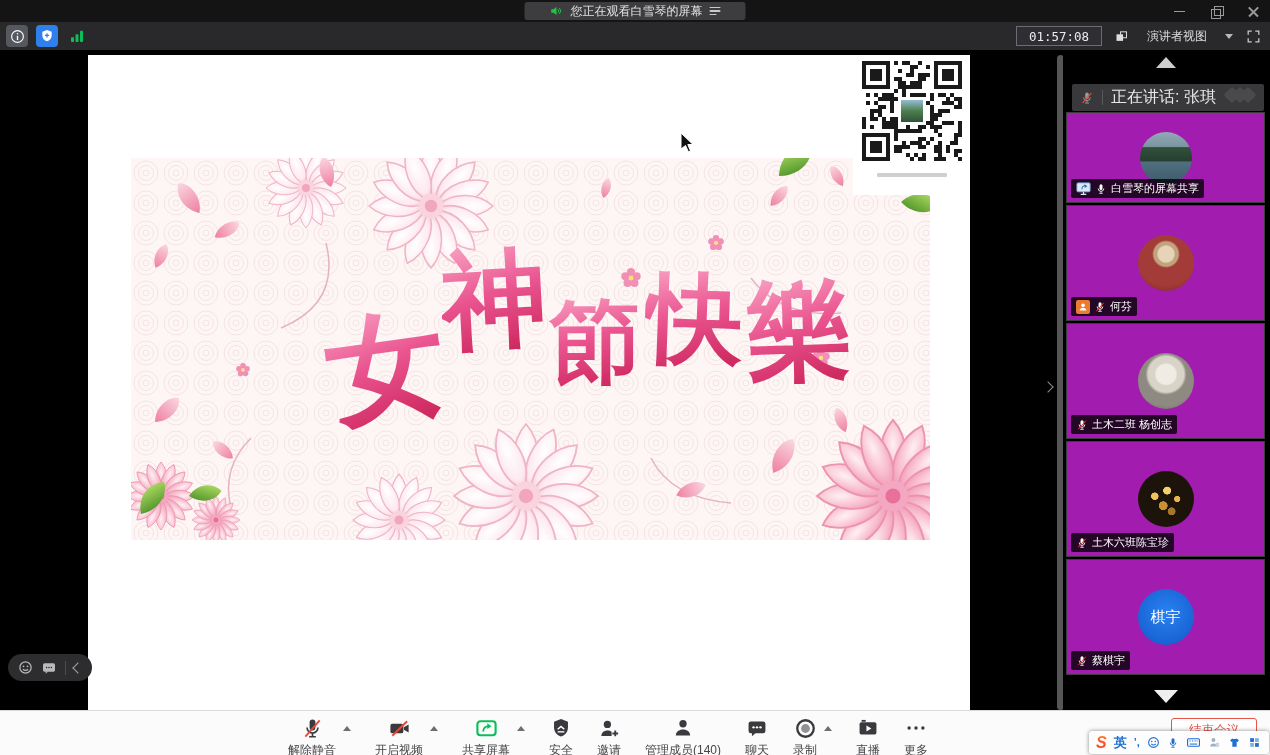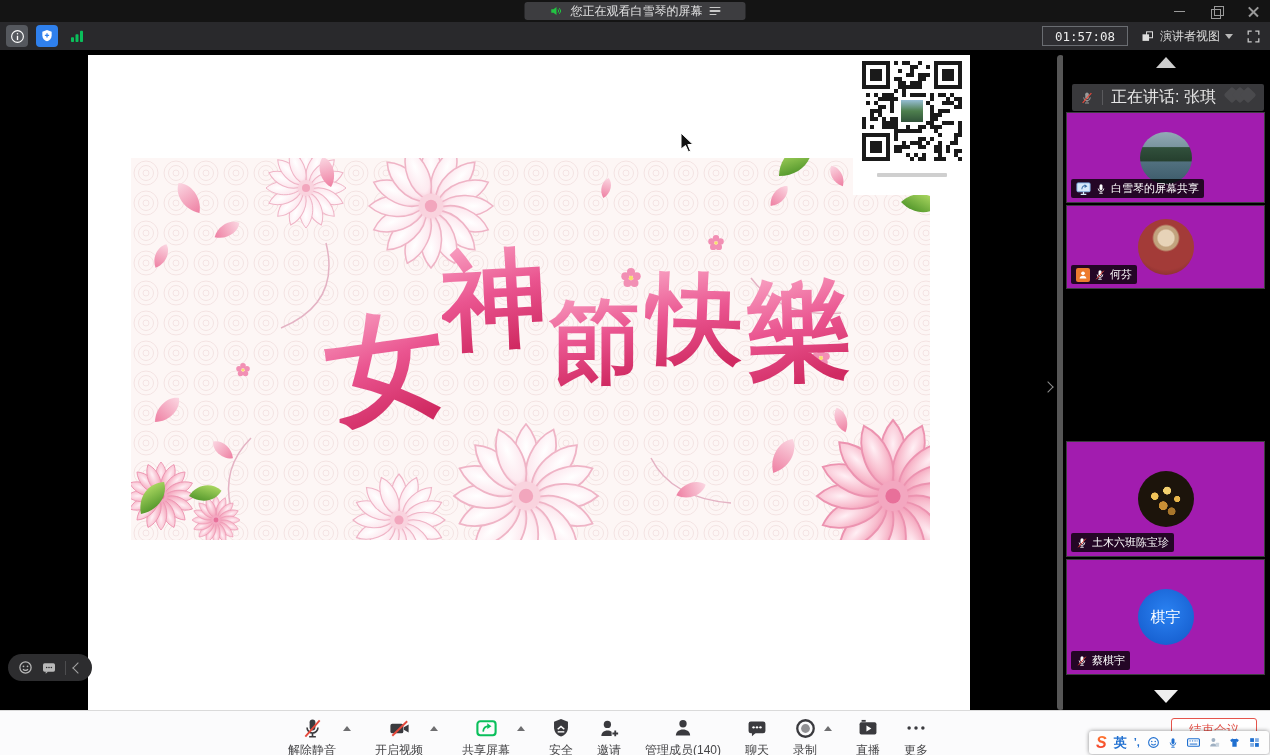--- a/index.html
+++ b/index.html
@@ -24,21 +24,21 @@
   .wc-close::before{transform:rotate(45deg);} .wc-close::after{transform:rotate(-45deg);}
 
   
   .statusbar{position:absolute;left:0;top:22px;width:1270px;height:36px;background:#29292c;border-bottom:1px solid #101010;}
   .sb-left{position:absolute;left:6px;top:3px;display:flex;gap:8px;align-items:center;}
   .sb-ic{width:22px;height:22px;border-radius:4px;display:flex;align-items:center;justify-content:center;cursor:pointer;}
   .sb-info{background:#55585e;} .sb-shield{background:#2f80ed;} .sb-signal{background:transparent;}
   .sb-right{position:absolute;right:8px;top:0;height:28px;display:flex;align-items:center;gap:12px;}
   .timer{min-width:86px;height:20px;border:1px solid #6a6d72;background:#2f2f33;color:#ececec;
       font-family:"DejaVu Sans Mono","Liberation Mono",monospace;font-size:12.5px;display:flex;align-items:center;justify-content:center;padding:0 8px;}
-  .viewsel{display:flex;align-items:center;gap:5px;cursor:pointer;color:#dcdcdc;font-size:12px;}
+  .viewsel{display:flex;align-items:center;gap:18px;cursor:pointer;color:#dcdcdc;font-size:12px;}
   .caret-down{width:0;height:0;border-left:4px solid transparent;border-right:4px solid transparent;border-top:5px solid #b9b9b9;}
   .fsbtn{cursor:pointer;display:flex;align-items:center;}
 
   
   .main{position:absolute;left:0;top:50px;width:1270px;height:660px;background:#000;}
   .shared{position:absolute;left:88px;top:5px;width:882px;height:655px;background:#fff;overflow:hidden;}
 
   .banner{position:absolute;left:43px;top:103px;width:799px;height:382px;background:#fdf6f5;overflow:hidden;}
   .banner-art{position:absolute;left:0;top:0;}
   .banner-text{position:absolute;left:196px;top:108px;display:flex;align-items:center;}
@@ -71,21 +71,21 @@
       border-left:12px solid transparent;border-right:12px solid transparent;border-top:13px solid #efefef;}
   .speakerbar{position:absolute;left:9px;top:34px;width:192px;height:27px;background:#39393c;border-radius:2px;
       display:flex;align-items:center;gap:8px;padding:0 8px;overflow:hidden;}
   .speakerbar .div{width:1px;height:15px;background:#5a5a5d;}
   .speakerbar .txt{font-size:16px;color:#e8e8e8;white-space:nowrap;}
   .wm{position:absolute;right:10px;top:5px;display:flex;}
   .wm i{width:12px;height:12px;background:#4a4a4d;transform:rotate(45deg);display:block;margin-left:-4px;border-radius:2px;}
 
   .tile{position:absolute;left:3px;width:199px;background:#a21caf;border:1px solid #3c3c3f;
       display:flex;align-items:center;justify-content:center;cursor:pointer;}
-  .t1{top:62px;height:91px;} .t2{top:155px;height:84px;} .t3{top:273px;height:116px;}
+  .t1{top:62px;height:91px;} .t2{top:155px;height:116px;} .t3{top:273px;height:116px;}
   .t4{top:391px;height:116px;} .t5{top:509px;height:116px;}
   .avatar{border-radius:50%;width:56px;height:56px;}
   .t1 .avatar{width:52px;height:52px;}
   .av-landscape{background:linear-gradient(180deg,#93aab6 0%,#7b95a0 28%,#31503c 30%,#26402f 55%,#51707f 58%,#3c5a69 100%);}
   .av-teddy{background:radial-gradient(circle at 50% 34%,#e7d3b8 0 17%,#c2a37e 20% 26%,#a33b38 30% 68%,#6f2426 100%);}
   .av-portrait{background:radial-gradient(circle at 50% 38%,#efece4 0 22%,#d9d4c8 26% 40%,#8e8a82 46% 70%,#5c5954 100%);}
   .av-candles{background:
       radial-gradient(circle at 30% 45%,#f0c35a 0 7%,transparent 8%),
       radial-gradient(circle at 52% 35%,#f3d06e 0 8%,transparent 9%),
       radial-gradient(circle at 70% 50%,#e8b64c 0 6%,transparent 7%),
@@ -689,20 +689,29 @@
                 <use href="#i-whitepsn"></use>
               </svg>
             </span>
           <svg width="12" height="12" viewBox="0 0 24 24" style="color:#fff">
               <use href="#i-mic-slash"></use>
             </svg>
           <span class="nm">何芬</span>
         </div>
       </div>
 
+      <div class="tile t3">
+        <div class="avatar av-portrait"></div>
+        <div class="tlabel">
+          <svg width="12" height="12" viewBox="0 0 24 24" style="color:#fff">
+              <use href="#i-mic-slash"></use>
+            </svg>
+          <span class="nm">土木二班 杨创志</span>
+        </div>
+      </div>
 
       <div class="tile t4">
         <div class="avatar av-candles"></div>
         <div class="tlabel">
           <svg width="12" height="12" viewBox="0 0 24 24" style="color:#fff">
               <use href="#i-mic-slash"></use>
             </svg>
           <span class="nm">土木六班陈宝珍</span>
         </div>
       </div>

